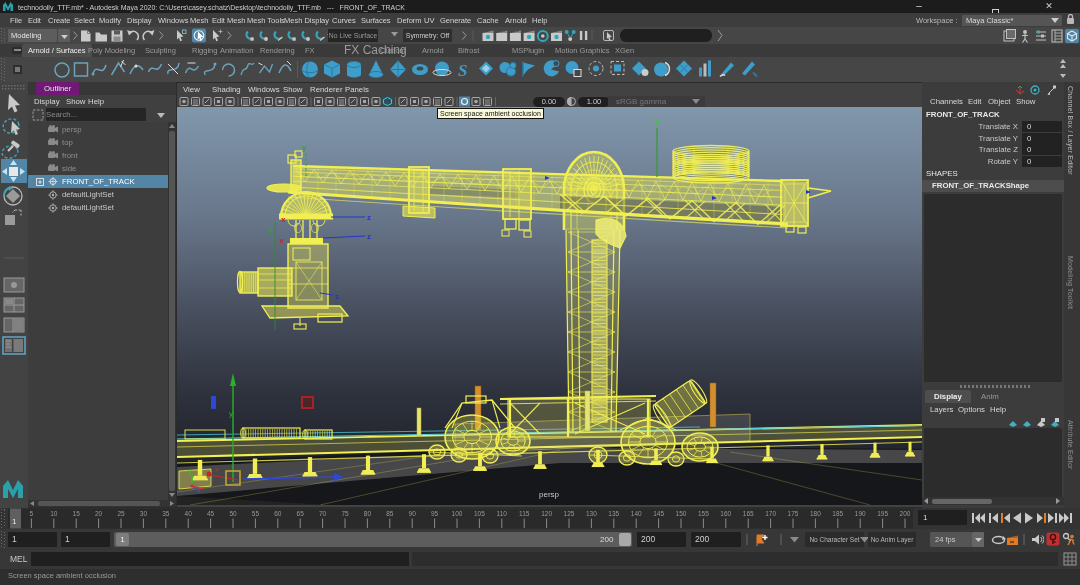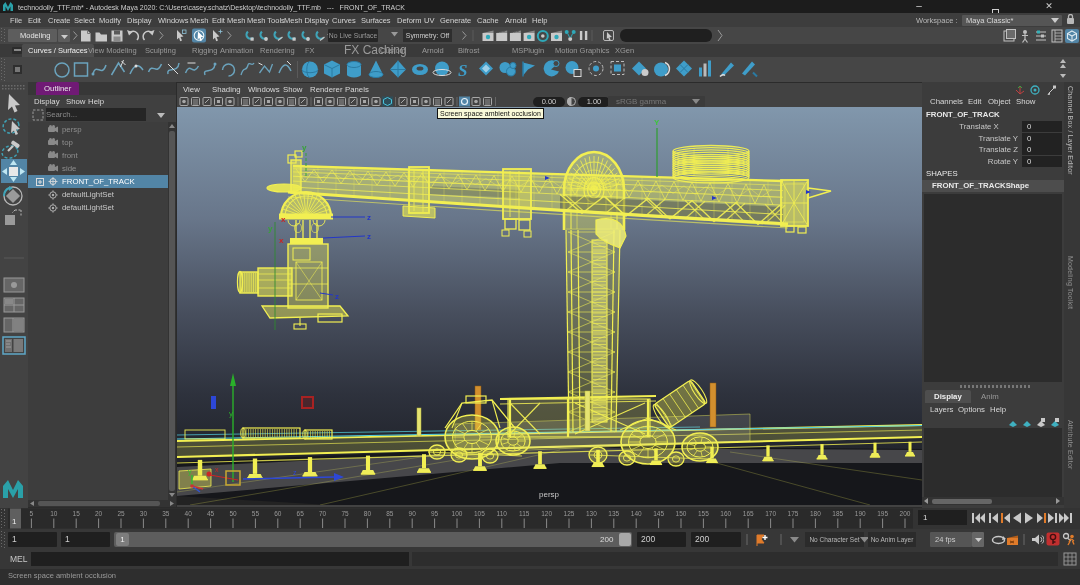--- a/index.html
+++ b/index.html
@@ -34,21 +34,21 @@
 <div style="position:absolute;left:962px;top:14.5px;width:100px;height:11.5px;background:#555;border-radius:1px;font-size:7.5px;color:#d8d8d8;line-height:11px;padding-left:4px">Maya Classic*</div>
 <svg class="ab" style="left:1051px;top:18px" width="8" height="5">
     <polygon points="0,0 8,0 4,5" fill="#ccc"></polygon>
   </svg>
 <svg class="ab" style="left:1066px;top:14px" width="9" height="11">
     <rect x="1" y="4" width="7" height="6" fill="#b8b8b8" rx="1"></rect>
     <path d="M2.5,4 V2.5 A2,2 0 0 1 6.5,2.5 V4" fill="none" stroke="#b8b8b8" stroke-width="1.3"></path>
   </svg>
 <div style="position:absolute;left:0;top:27px;width:1080px;height:17px;background:#464646"></div>
 <div class="ab grip" style="left:1px;top:28px;height:15px"></div>
-<div style="position:absolute;left:8px;top:29px;width:49px;height:13px;background:#5d5d5d;border-radius:1px;font-size:7.5px;color:#e4e4e4;line-height:13px;padding-left:12px">Modeling</div>
+<div style="position:absolute;left:8px;top:29px;width:49px;height:13px;background:#5d5d5d;border-radius:1px;font-size:7.5px;color:#e4e4e4;line-height:13px;padding-left:3px">Modeling</div>
 <div style="position:absolute;left:58px;top:29px;width:12px;height:13px;background:#5d5d5d;border-radius:1px"><svg width="13" height="13">
       <polygon points="3,5 10,5 6.5,9" fill="#ccc"></polygon>
     </svg></div>
 <svg class="ab" style="left:0;top:27px" width="760" height="17">
     <g transform="translate(72,1) scale(1.0)">
       <path d="M1.5,3.5 L5,7.5 L1.5,11.5" stroke="#9a9a9a" fill="none"></path>
     </g>
     <g transform="translate(79,1) scale(1.0)">
       <path d="M2,2.5 h6.5 l3,3 v8 h-9.5 z" fill="#c9c9c9"></path>
       <path d="M8.5,2.5 v3 h3" fill="none" stroke="#7a7a7a"></path>
@@ -192,22 +192,22 @@
     <g transform="translate(62,0)">
       <rect x="0" y="0" width="14" height="14" rx="2" fill="#5285a6"></rect>
       <path d="M7,2 L11.5,4.5 V9.5 L7,12 L2.5,9.5 V4.5 Z" fill="none" stroke="#dce8ee" stroke-width="1.1"></path>
       <path d="M2.5,4.5 L7,7 L11.5,4.5 M7,7 V12" stroke="#dce8ee" stroke-width="1.1" fill="none"></path>
     </g>
   </svg>
 <div style="position:absolute;left:0;top:44px;width:1080px;height:13px;background:#3a3a3a"></div>
 <div style="position:absolute;left:12px;top:47px;width:10px;height:7px;background:#2c2c2c;border-radius:1px">
     <div style="margin:2px 1.5px;height:1.5px;background:#888"></div>
   </div>
-<div style="position:absolute;left:22px;top:44px;height:13px;background:#4e4e4e;font-size:7.5px;color:#eee;line-height:13px;padding:0 6px;border-radius:2px 2px 0 0">Curves / Surfaces</div>
-<div style="position:absolute;left:88px;top:44px;height:13px;font-size:7.5px;color:#9a9a9a;line-height:13px">View Modeling</div>
+<div style="position:absolute;left:22px;top:44px;height:13px;background:#4e4e4e;font-size:7.5px;color:#eee;line-height:13px;padding:0 6px;border-radius:2px 2px 0 0">Arnold / Surfaces</div>
+<div style="position:absolute;left:88px;top:44px;height:13px;font-size:7.5px;color:#9a9a9a;line-height:13px">Poly Modeling</div>
 <div style="position:absolute;left:145px;top:44px;height:13px;font-size:7.5px;color:#9a9a9a;line-height:13px">Sculpting</div>
 <div style="position:absolute;left:192px;top:44px;height:13px;font-size:7.5px;color:#9a9a9a;line-height:13px">Rigging</div>
 <div style="position:absolute;left:220px;top:44px;height:13px;font-size:7.5px;color:#9a9a9a;line-height:13px">Animation</div>
 <div style="position:absolute;left:260px;top:44px;height:13px;font-size:7.5px;color:#9a9a9a;line-height:13px">Rendering</div>
 <div style="position:absolute;left:305px;top:44px;height:13px;font-size:7.5px;color:#9a9a9a;line-height:13px">FX</div>
 <div style="position:absolute;left:344px;top:44px;height:13px;font-size:12px;color:#9a9a9a;line-height:13px">FX Caching</div>
 <div style="position:absolute;left:380px;top:44px;height:13px;font-size:7.5px;color:#9a9a9a;line-height:13px">Custom</div>
 <div style="position:absolute;left:422px;top:44px;height:13px;font-size:7.5px;color:#9a9a9a;line-height:13px">Arnold</div>
 <div style="position:absolute;left:458px;top:44px;height:13px;font-size:7.5px;color:#9a9a9a;line-height:13px">Bifrost</div>
 <div style="position:absolute;left:488px;top:56px;height:13px;font-size:7.5px;color:#9a9a9a;line-height:13px">MASH</div>
@@ -1105,21 +1105,21 @@
     <circle cx="20" cy="5" r="4" fill="none" stroke="#3fb0c0" stroke-width="1.3"></circle>
     <circle cx="20" cy="5" r="1.5" fill="#3fb0c0"></circle>
     <path d="M34,8 l6,-6 M34,8 l-1,2 l2,-1 Z" stroke="#c8c8c8" fill="none"></path>
     <rect x="38" y="0.5" width="3" height="3" fill="#c8c8c8"></rect>
   </svg>
 <div style="position:absolute;left:930px;top:96px;font-size:7.8px;color:#d8d8d8;line-height:12px">Channels</div>
 <div style="position:absolute;left:968px;top:96px;font-size:7.8px;color:#d8d8d8;line-height:12px">Edit</div>
 <div style="position:absolute;left:988px;top:96px;font-size:7.8px;color:#d8d8d8;line-height:12px">Object</div>
 <div style="position:absolute;left:1016px;top:96px;font-size:7.8px;color:#d8d8d8;line-height:12px">Show</div>
 <div style="position:absolute;left:926px;top:109px;font-size:7.8px;color:#e8e8e8;font-weight:bold;line-height:12px">FRONT_OF_TRACK</div>
-<div style="position:absolute;left:940px;top:121px;width:78px;text-align:center;font-size:7.8px;color:#c8c8c8;line-height:11.5px">Translate X</div>
+<div style="position:absolute;left:940px;top:121px;width:78px;text-align:right;font-size:7.8px;color:#c8c8c8;line-height:11.5px">Translate X</div>
 <div style="position:absolute;left:1022px;top:121px;width:40px;height:11px;background:#222;font-size:7.8px;color:#ddd;line-height:11px;padding-left:5px">0</div>
 <div style="position:absolute;left:940px;top:132.5px;width:78px;text-align:right;font-size:7.8px;color:#c8c8c8;line-height:11.5px">Translate Y</div>
 <div style="position:absolute;left:1022px;top:132.5px;width:40px;height:11px;background:#222;font-size:7.8px;color:#ddd;line-height:11px;padding-left:5px">0</div>
 <div style="position:absolute;left:940px;top:144.0px;width:78px;text-align:right;font-size:7.8px;color:#c8c8c8;line-height:11.5px">Translate Z</div>
 <div style="position:absolute;left:1022px;top:144.0px;width:40px;height:11px;background:#222;font-size:7.8px;color:#ddd;line-height:11px;padding-left:5px">0</div>
 <div style="position:absolute;left:940px;top:155.5px;width:78px;text-align:right;font-size:7.8px;color:#c8c8c8;line-height:11.5px">Rotate Y</div>
 <div style="position:absolute;left:1022px;top:155.5px;width:40px;height:11px;background:#222;font-size:7.8px;color:#ddd;line-height:11px;padding-left:5px">0</div>
 <div style="position:absolute;left:926px;top:168px;font-size:7.8px;color:#e8e8e8;font-weight:normal;line-height:12px">SHAPES</div>
 <div style="position:absolute;left:922px;top:180px;width:142px;height:12px;background:#4d4d4d"></div>
 <div style="position:absolute;left:932px;top:180px;font-size:7.8px;color:#e8e8e8;font-weight:bold;line-height:12px">FRONT_OF_TRACKShape</div>

